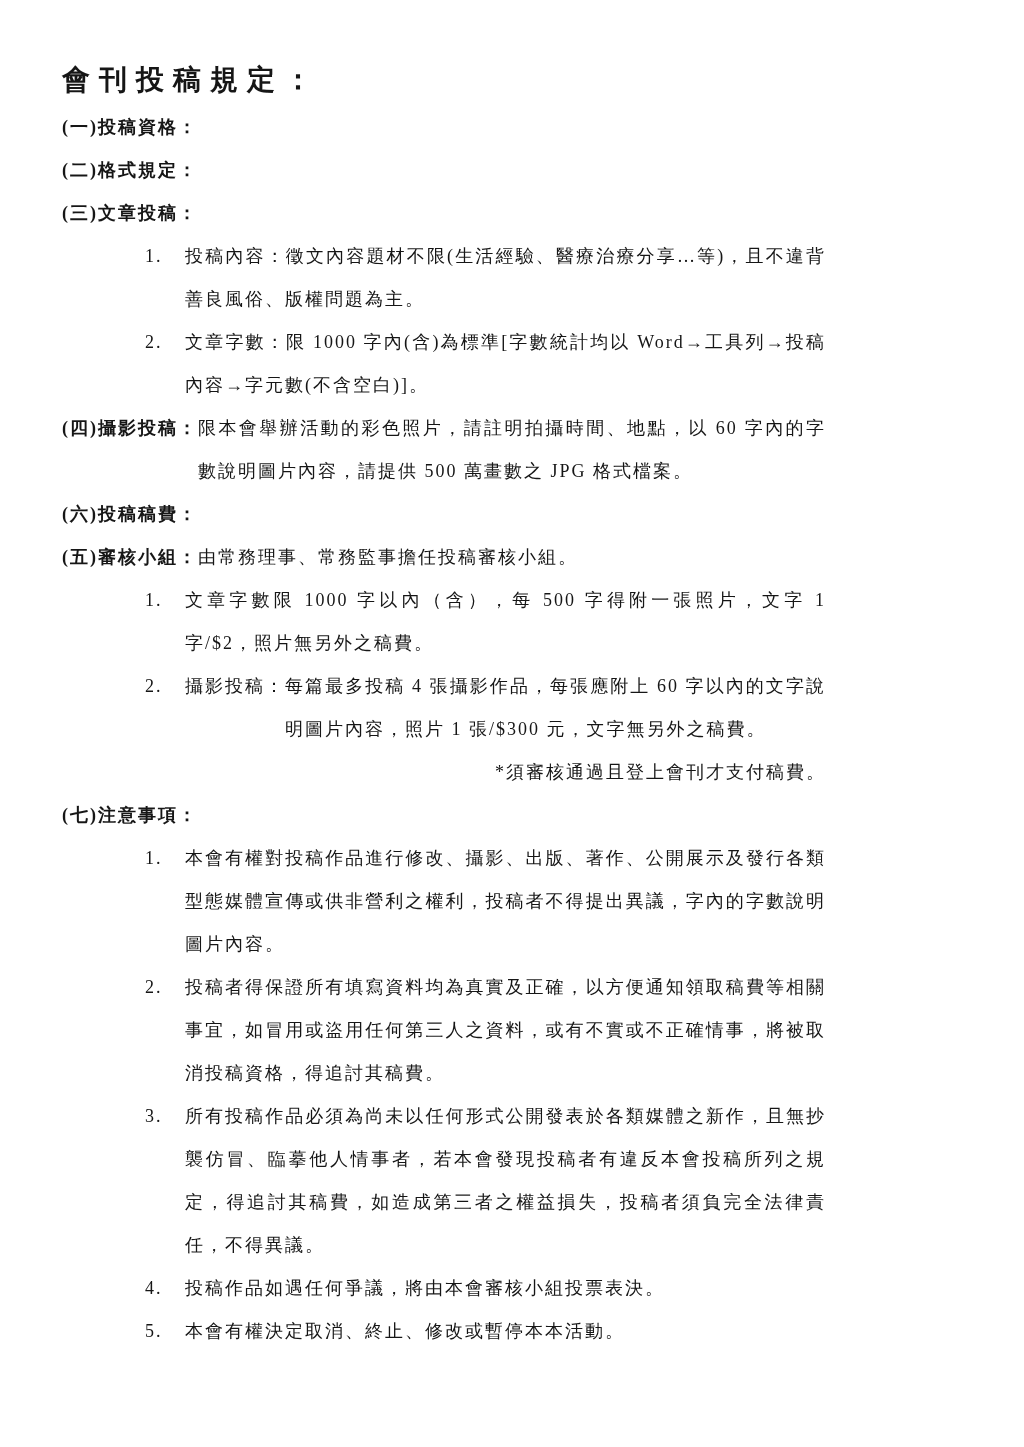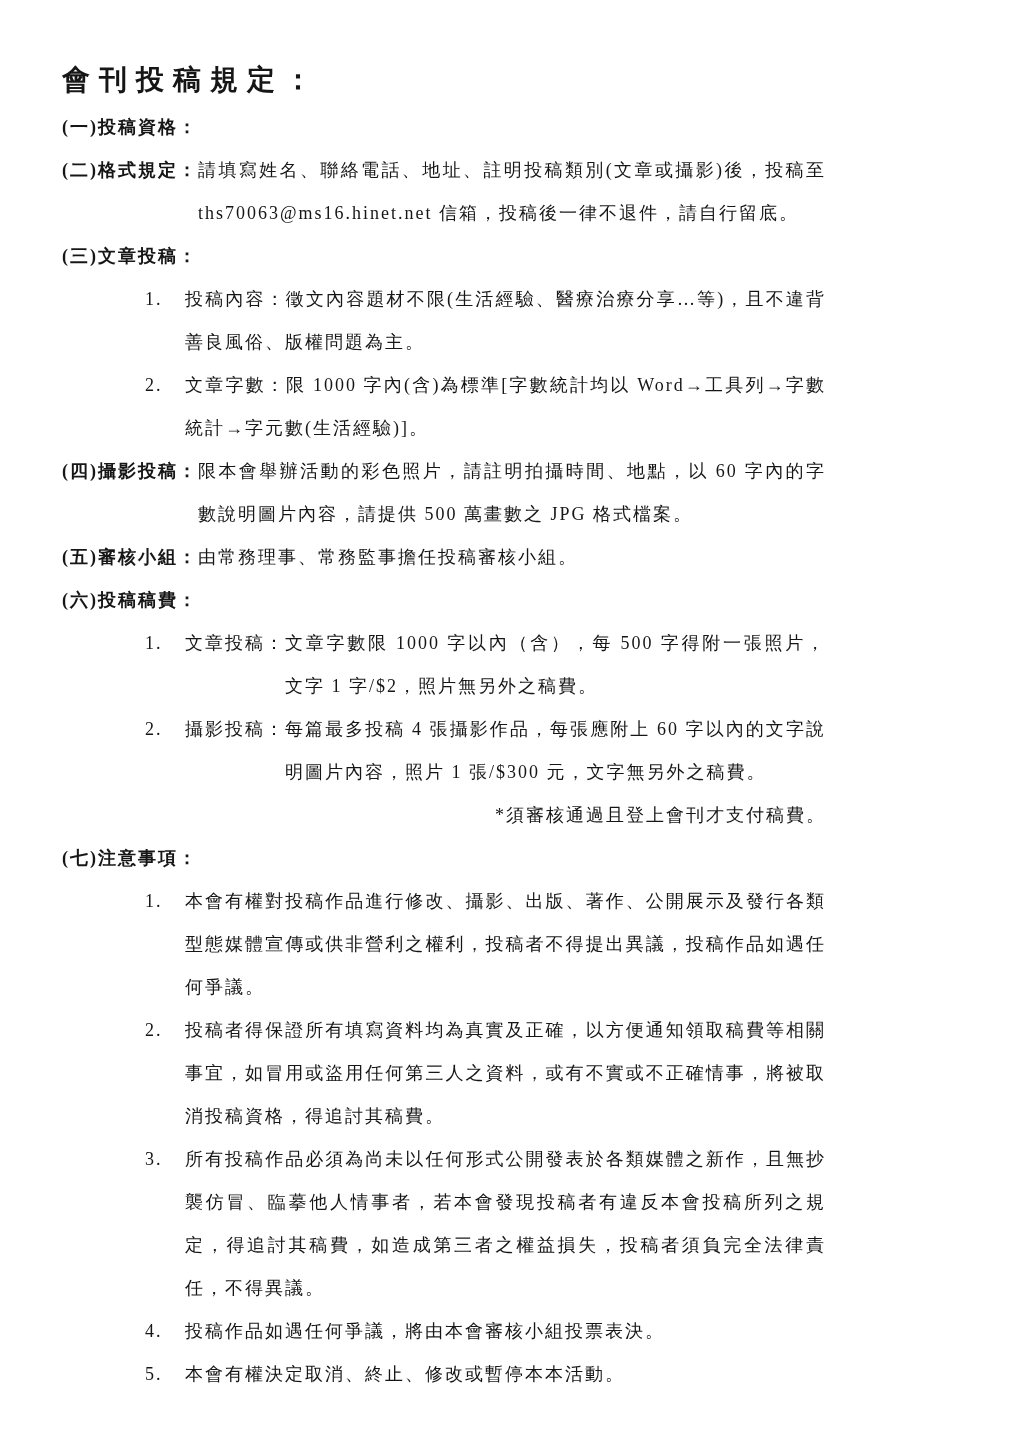--- a/index.html
+++ b/index.html
@@ -63,70 +63,68 @@
 <div class="page">
 
   <div class="doc-title">會刊投稿規定：</div>
 
   <div class="line section">
     <span class="sec-label">(一)投稿資格：</span>
   </div>
 
   <div class="line section">
     <span class="sec-label">(二)格式規定：</span>
-    <span class="sec-body">請填寫姓名、聯絡電話、地址、註明投稿類別(文章或攝影)後，投稿至 ths70063@ms16.hinet.net 信箱，投稿後一律不退件，請自行留底。</span>
   </div>
 
   <div class="line section">
     <span class="sec-label">(三)文章投稿：</span>
   </div>
   <div class="line item">
     <span class="num">1.</span>
     <span class="item-body">投稿內容：徵文內容題材不限(生活經驗、醫療治療分享…等)，且不違背善良風俗、版權問題為主。</span>
   </div>
   <div class="line item">
     <span class="num">2.</span>
-    <span class="item-body">文章字數：限 1000 字內(含)為標準[字數統計均以 Word→工具列→字數統計→字元數(生活經驗)]。</span>
+    <span class="item-body">文章字數：限 1000 字內(含)為標準[字數統計均以 Word→工具列→投稿內容→字元數(不含空白)]。</span>
   </div>
 
   <div class="line section">
     <span class="sec-label">(四)攝影投稿：</span>
     <span class="sec-body">限本會舉辦活動的彩色照片，請註明拍攝時間、地點，以 60 字內的字數說明圖片內容，請提供 500 萬畫數之 JPG 格式檔案。</span>
   </div>
 
   <div class="line section">
-    <span class="sec-label">(五)審核小組：</span>
-    <span class="sec-body">由常務理事、常務監事擔任投稿審核小組。</span>
+    <span class="sec-label">(六)投稿稿費：</span>
   </div>
 
   <div class="line section">
-    <span class="sec-label">(六)投稿稿費：</span>
+    <span class="sec-label">(五)審核小組：</span>
+    <span class="sec-body">由常務理事、常務監事擔任投稿審核小組。</span>
   </div>
   <div class="line item">
     <span class="num">1.</span>
     <span class="item-body-flex">
-      <span class="inner-label">文章投稿：</span>
       <span class="inner-text">文章字數限 1000 字以內（含），每 500 字得附一張照片，文字 1 字/$2，照片無另外之稿費。</span>
     </span>
   </div>
   <div class="line item">
     <span class="num">2.</span>
     <span class="item-body-flex">
       <span class="inner-label">攝影投稿：</span>
       <span class="inner-text">每篇最多投稿 4 張攝影作品，每張應附上 60 字以內的文字說明圖片內容，照片 1 張/$300 元，文字無另外之稿費。</span>
     </span>
   </div>
   <div class="line note">*須審核通過且登上會刊才支付稿費。</div>
 
   <div class="line section">
     <span class="sec-label">(七)注意事項：</span>
   </div>
   <div class="line item">
     <span class="num">1.</span>
-    <span class="item-body">本會有權對投稿作品進行修改、攝影、出版、著作、公開展示及發行各類型態媒體宣傳或供非營利之權利，投稿者不得提出異議，投稿作品如遇任何爭議。</span>
+    <span class="item-body">本會有權對投稿作品進行修改、攝影、出版、著作、公開展示及發行各類型態媒體宣傳或供非營利之權利，投稿者不得提出異議，字內的字數說明圖片內容。</span>
   </div>
   <div class="line item">
     <span class="num">2.</span>
     <span class="item-body">投稿者得保證所有填寫資料均為真實及正確，以方便通知領取稿費等相關事宜，如冒用或盜用任何第三人之資料，或有不實或不正確情事，將被取消投稿資格，得追討其稿費。</span>
   </div>
   <div class="line item">
     <span class="num">3.</span>
     <span class="item-body">所有投稿作品必須為尚未以任何形式公開發表於各類媒體之新作，且無抄襲仿冒、臨摹他人情事者，若本會發現投稿者有違反本會投稿所列之規定，得追討其稿費，如造成第三者之權益損失，投稿者須負完全法律責任，不得異議。</span>
   </div>
   <div class="line item">

